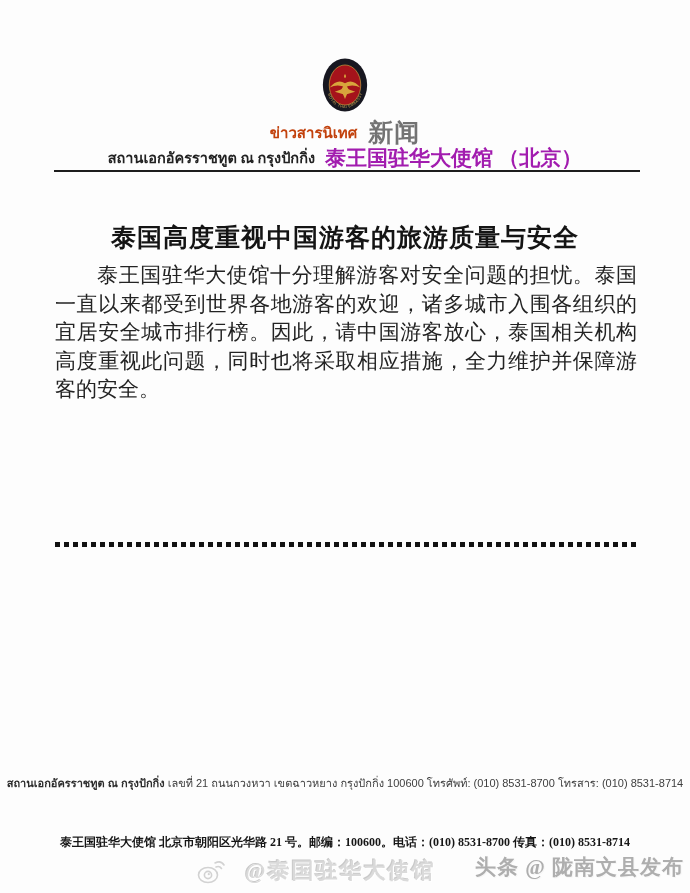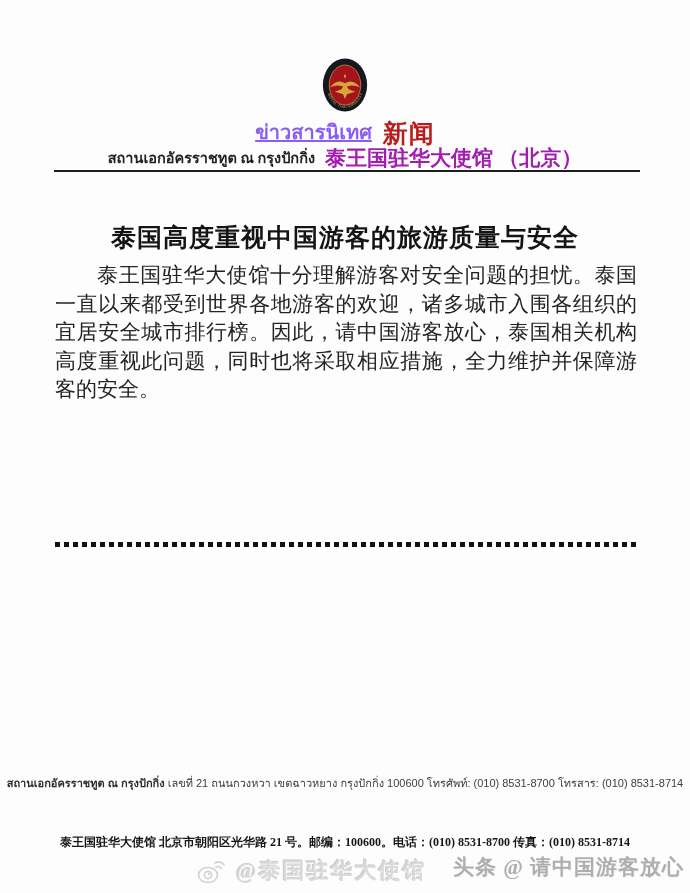--- a/index.html
+++ b/index.html
@@ -30,30 +30,29 @@
 
   
   .hdr1 {
     position: absolute;
     top: 116px;
     left: 0; right: 0;
     text-align: center;
     white-space: nowrap;
   }
   .hdr1 .thai {
-    font-size: 20px;
-    font-weight: bold;
-    color: #8b5cf6;
+    font-size: 15px;
+    font-weight: bold;
+    color: #c2410c;
     vertical-align: 3px;
-    text-decoration: underline;
   }
   .hdr1 .cn {
     font-size: 25px;
     font-weight: bold;
-    color: #b91c1c;
+    color: #737373;
     letter-spacing: 1px;
     margin-left: 7px;
   }
   .hdr2 {
     position: absolute;
     top: 144px;
     left: 0; right: 0;
     text-align: center;
     white-space: nowrap;
   }
@@ -141,21 +140,21 @@
     white-space: nowrap;
   }
 
   
   .wm-weibo {
     position: absolute;
     top: 856px;
     left: 196px;
     display: flex;
     align-items: center;
-    gap: 8px;
+    gap: 17px;
     color: #dadada;
     font-size: 22px;
     font-weight: bold;
     letter-spacing: 2px;
     text-shadow: 1px 1px 0 #ffffff, -1px -1px 0 #c9c9c9;
     white-space: nowrap;
   }
   .wm-toutiao {
     position: absolute;
     top: 853px;
@@ -214,15 +213,15 @@
   <div class="wm-weibo">
     <svg width="32" height="28" viewBox="0 0 32 28" fill="none" stroke="#d2d2d2" stroke-width="1.6" stroke-linecap="round">
       <ellipse cx="12" cy="18" rx="9.5" ry="7.5"></ellipse>
       <circle cx="12" cy="18" r="3.6"></circle>
       <circle cx="12.8" cy="17.2" r="1.1" fill="#d2d2d2" stroke="none"></circle>
       <path d="M19 6 q6 -3 9 2"></path>
       <path d="M20 10 q3.5 -1.5 5.5 1.5"></path>
     </svg>
     <span>@泰国驻华大使馆</span>
   </div>
-  <div class="wm-toutiao">头条 @ 请中国游客放心</div>
+  <div class="wm-toutiao">头条 @ 陇南文县发布</div>
 
 </div>
 
 </body></html>

